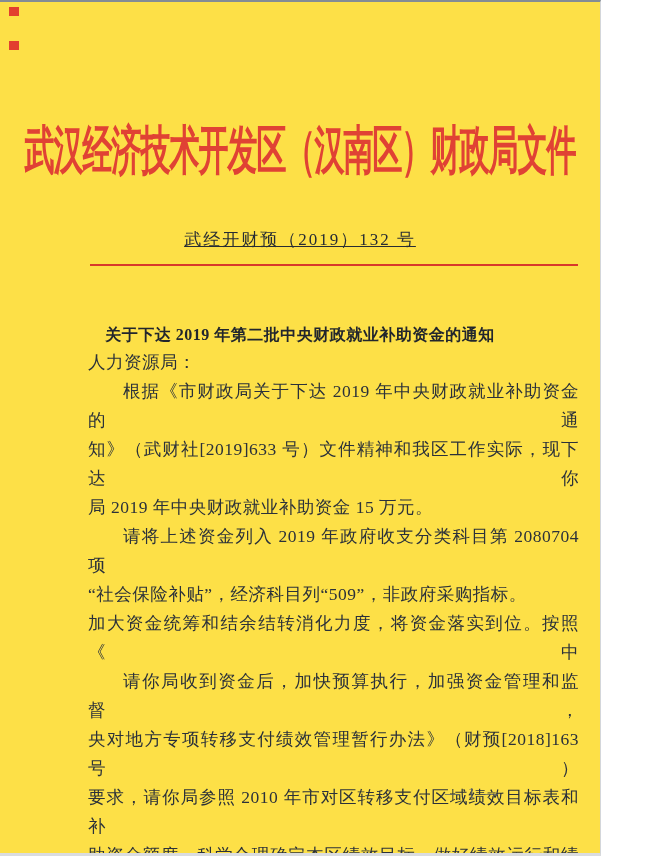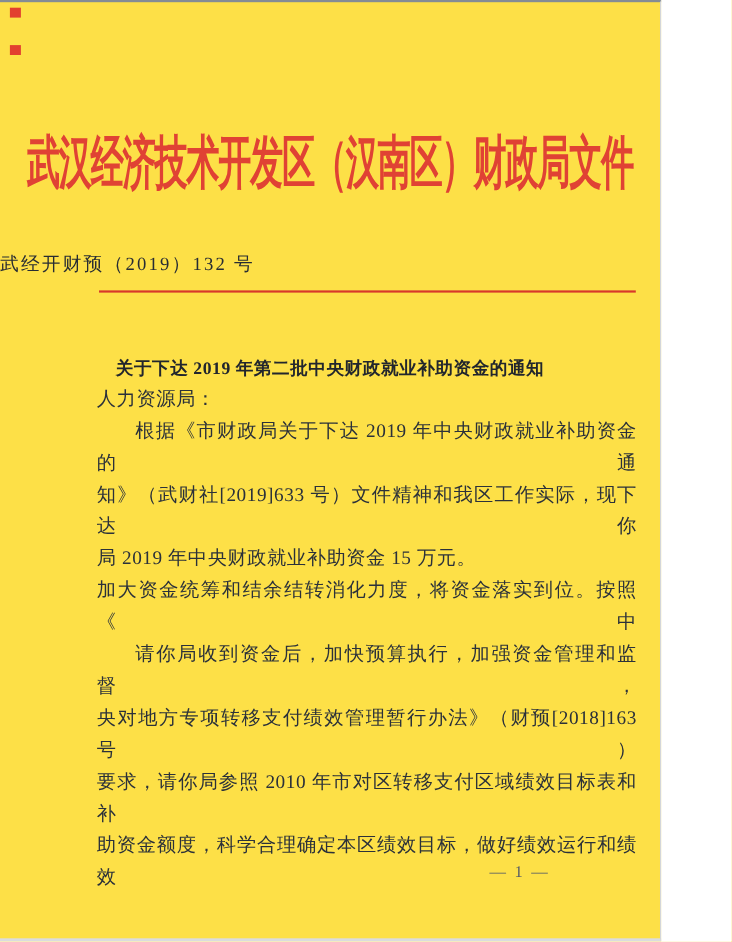--- a/index.html
+++ b/index.html
@@ -42,23 +42,25 @@
     line-height: 60px;
     transform: scaleY(1.75);
     transform-origin: center center;
     white-space: nowrap;
   }
   .doc-number {
     position: absolute;
     top: 226px;
     left: 0;
     right: 0;
+    text-align: center;
     font-size: 17px;
     letter-spacing: 2px;
     color: #272c33;
+    text-decoration: underline;
   }
   .red-rule {
     position: absolute;
     top: 262px;
     left: 90px;
     width: 488px;
     height: 2px;
     background: #d8382b;
   }
   .doc-title {
@@ -121,20 +123,24 @@
 
   <div class="body-text">
     <div class="bl-last">人力资源局：</div>
 
     <div>
       <div class="bl indent">根据《市财政局关于下达 2019 年中央财政就业补助资金的通</div>
       <div class="bl">知》（武财社[2019]633 号）文件精神和我区工作实际，现下达你</div>
       <div class="bl-last">局 2019 年中央财政就业补助资金 15 万元。</div>
     </div>
 
+    <div>
+      <div class="bl indent">请将上述资金列入 2019 年政府收支分类科目第 2080704 项</div>
+      <div class="bl-last">“社会保险补贴”，经济科目列“509”，非政府采购指标。</div>
+    </div>
 
     <div>
       <div class="bl">加大资金统筹和结余结转消化力度，将资金落实到位。按照《中</div>
       <div class="bl indent">请你局收到资金后，加快预算执行，加强资金管理和监督，</div>
       <div class="bl">央对地方专项转移支付绩效管理暂行办法》（财预[2018]163 号）</div>
       <div class="bl">要求，请你局参照 2010 年市对区转移支付区域绩效目标表和补</div>
       <div class="bl">助资金额度，科学合理确定本区绩效目标，做好绩效运行和绩效</div>
 
     </div>
   </div>

